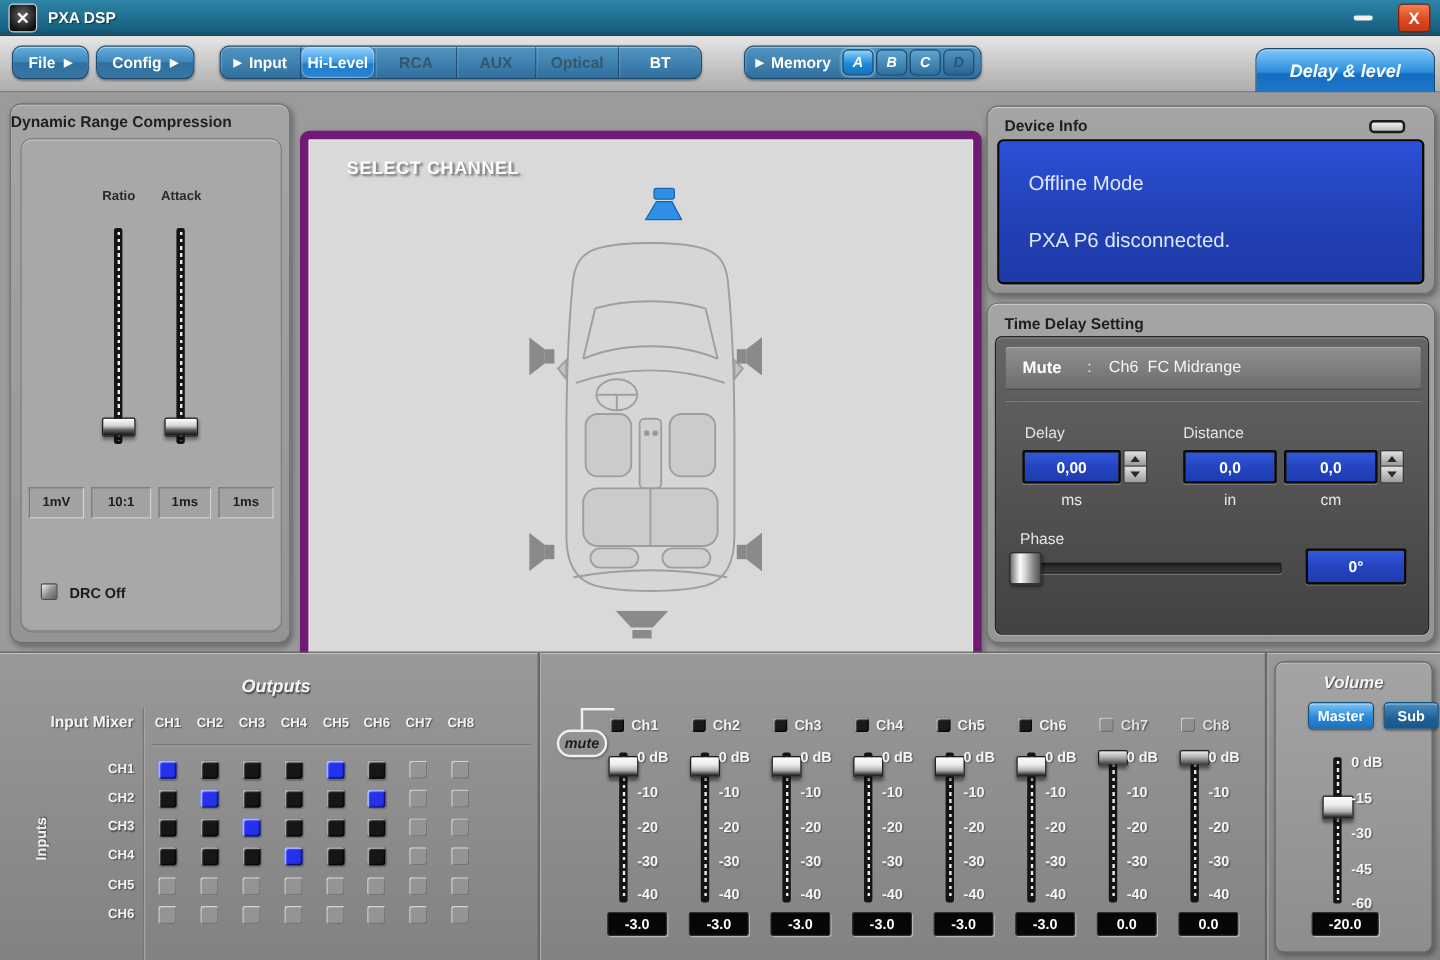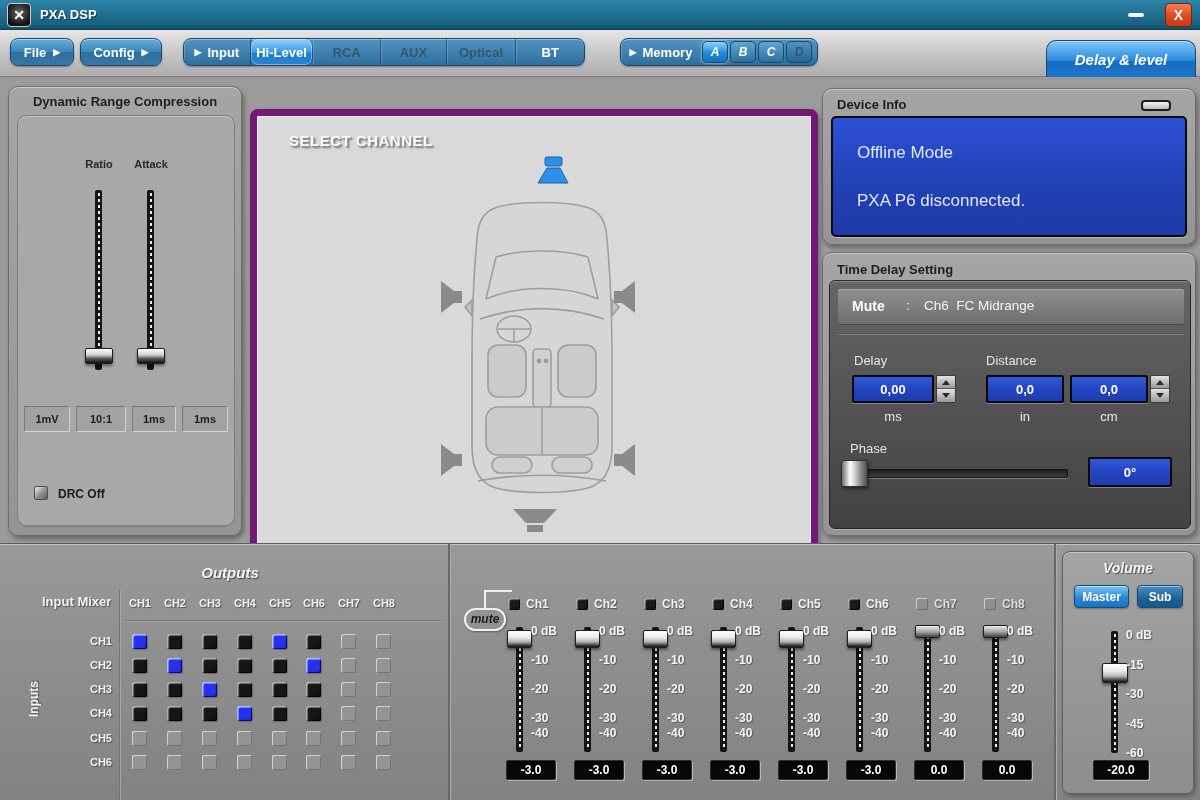--- a/index.html
+++ b/index.html
@@ -127,36 +127,36 @@
   .ch-label { position:absolute; left:26px; top:3px; font-size:12px; }
   .strip[data-state="off"] .ch-label { color:#dedede; }
   .f-track { left:16px; top:33px; height:125px; cursor:pointer; }
   .f-thumb { position:absolute; left:7px; width:25px; height:18px; border-radius:2px; border:1px solid #1f1f1f;
     background:linear-gradient(180deg,#ffffff,#e9e9e9 40%,#b2b2b2 68%,#3c3c3c 90%,#141414); box-shadow:0 2px 3px rgba(0,0,0,.45); cursor:pointer; }
   .strip[data-state="on"] .f-thumb { top:36px; }
   .strip[data-state="off"] .f-thumb { top:31px; height:13px; background:linear-gradient(180deg,#ededed,#a0a0a0 55%,#3f3f3f); }
   .f-scale { position:absolute; left:31px; top:33px; width:34px; height:125px; }
   .f-scale span, .v-scale span { position:absolute; left:0; font-size:12px; font-weight:bold; color:#f5f5f5; text-shadow:1px 1px 1px #5a5a5a; }
   .f-scale span:nth-child(1){top:-3px;} .f-scale span:nth-child(2){top:26px;} .f-scale span:nth-child(3){top:55px;}
-  .f-scale span:nth-child(4){top:84px;} .f-scale span:nth-child(5){top:99px;text-align:right;}
+  .f-scale span:nth-child(4){top:84px;} .f-scale span:nth-child(5){top:111px;text-align:right;}
   .lcd { position:absolute; background:#070707; color:#ffffff; font-weight:bold; font-size:12px; text-align:center;
     border:1px solid #2e2e2e; border-radius:2px; box-shadow:1px 1px 0 rgba(255,255,255,.4), inset 0 1px 1px #000; }
   .strip .lcd { left:6px; top:166px; width:50px; height:20px; line-height:19px; }
   .mute-bubble { position:absolute; left:464px; top:64px; width:42px; height:23px; border:2px solid #efefef; border-radius:12px;
     color:#1c1c1c; font-weight:bold; font-style:italic; font-size:12px; text-align:center; line-height:19px;
     box-shadow:1px 1px 2px rgba(0,0,0,.35); cursor:pointer; }
   .conn-v { position:absolute; left:484px; top:46px; width:2px; height:18px; background:#efefef; }
   .conn-h { position:absolute; left:484px; top:46px; width:28px; height:2px; background:#efefef; }
 
   
   .vol-panel { position:absolute; left:1062px; top:7px; width:132px; height:243px; border:1px solid #626262; border-radius:8px;
     background:linear-gradient(180deg,#a4a4a4,#8d8d8d); box-shadow:inset 0 1px 0 #c8c8c8, 2px 2px 4px rgba(0,0,0,.3); }
   .vol-btn { position:absolute; top:33px; height:23px; border-radius:4px; border:1px solid #155079; color:#fff; font-weight:bold;
     font-size:12px; display:flex; align-items:center; justify-content:center; cursor:pointer;
-    box-shadow:inset 0 1px 0 rgba(255,255,255,.5), 0 1px 2px rgba(0,0,0,.3); }
+    box-shadow:inset 0 1px 0 rgba(255,255,255,.5), 0 1px 2px rgba(0,0,0,.3);margin-left:16px; }
   .vol-btn[data-state="active"] { background:linear-gradient(180deg,#7cc8f8,#2a88d6 55%,#1a72c0); }
   .vol-btn[data-state="normal"] { background:linear-gradient(180deg,#4a90c4,#1f6096 60%,#1a578a); }
   .v-scale span:nth-child(1){top:-3px;} .v-scale span:nth-child(2){top:27px;} .v-scale span:nth-child(3){top:56px;}
   .v-scale span:nth-child(4){top:86px;} .v-scale span:nth-child(5){top:115px;}
 </style>
 </head>
 <body>
 
 <div class="app">
 
@@ -209,21 +209,21 @@
       <div class="mem-slot" data-state="normal">C</div>
       <div class="mem-slot" data-state="disabled">D</div>
     </div>
 
     <div class="side-tab" style="left:1046px;width:150px;" data-state="active">Delay &amp; level</div>
   </div>
 
   <div class="main">
 
     <div class="panel" style="left:8px;top:9px;width:234px;height:450px;">
-      <div class="panel-title" style="left:0;right:0;top:7px;text-align:center;">Dynamic Range Compression</div>
+      <div class="panel-title" style="left:0;right:0;top:7px;">Dynamic Range Compression</div>
       <div class="drc-inner">
         <div class="drc-col" style="left:51px;">
           <div class="drc-label">Ratio</div>
           <div class="v-track" style="left:26px;top:74px;height:180px;"></div>
           <div class="drc-thumb" style="left:16px;top:232px;"></div>
         </div>
         <div class="drc-col" style="left:103px;">
           <div class="drc-label">Attack</div>
           <div class="v-track" style="left:26px;top:74px;height:180px;"></div>
           <div class="drc-thumb" style="left:16px;top:232px;"></div>

